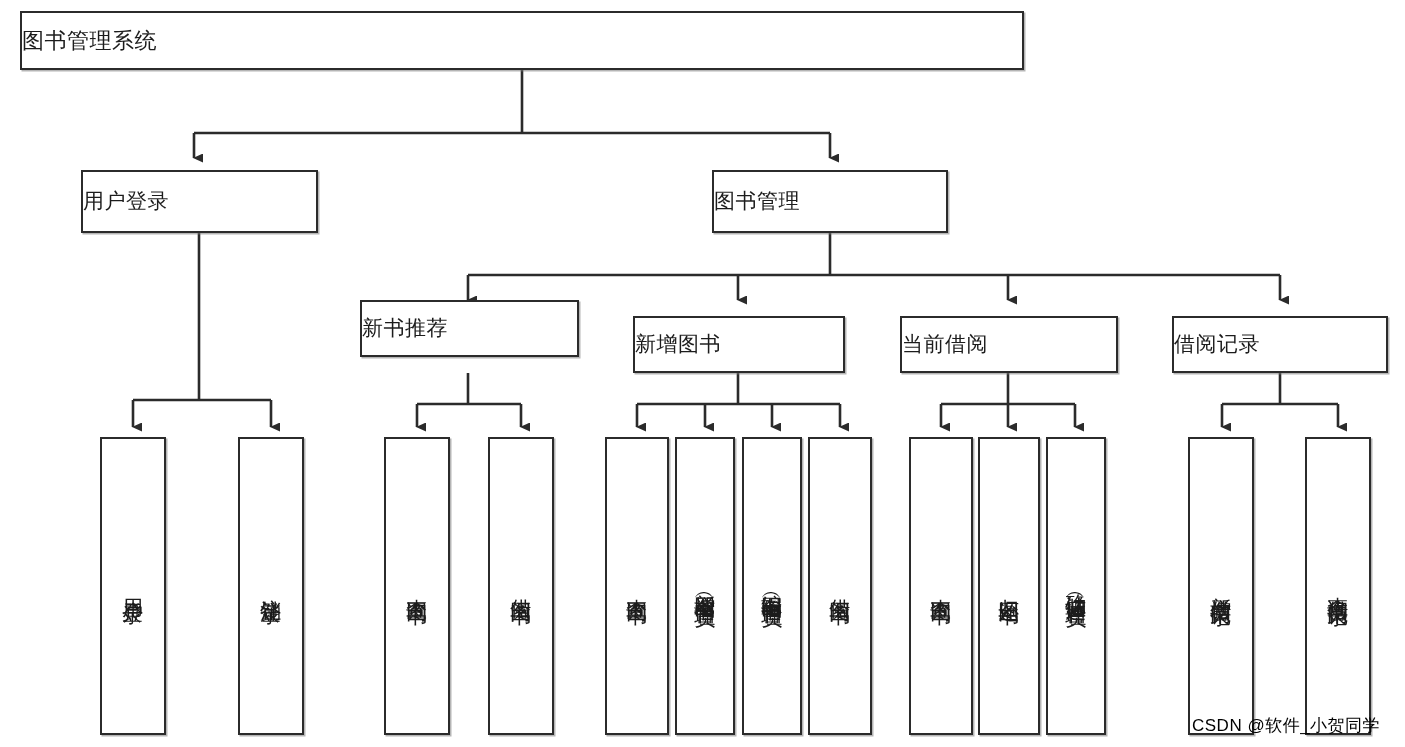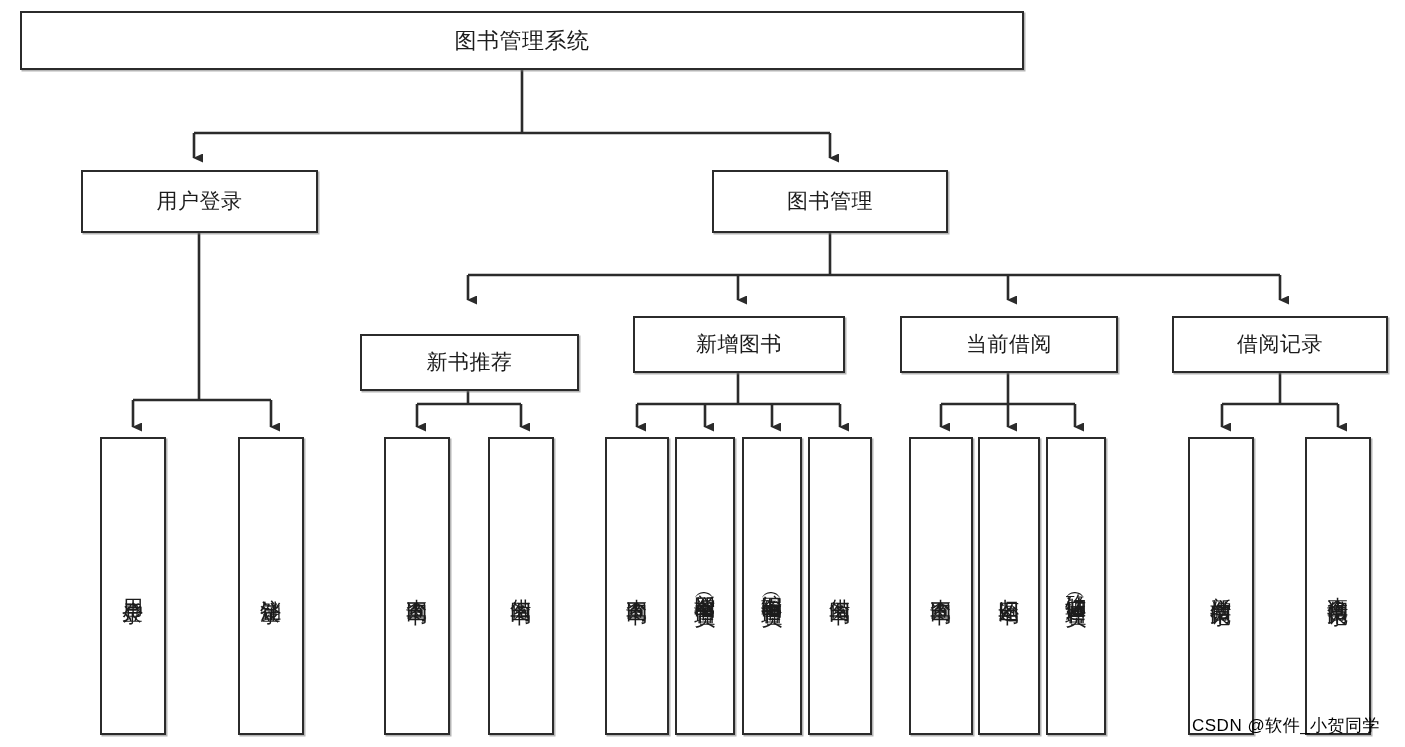--- a/index.html
+++ b/index.html
@@ -27,21 +27,20 @@
     pointer-events: none;
   }
   .node {
     position: absolute;
     box-sizing: border-box;
     background: #ffffff;
     border: 2px solid #2b2b2b;
     box-shadow: 1.5px 1.5px 0 rgba(120,120,120,0.55);
     display: flex;
     align-items: center;
-    justify-content: center;
     text-align: center;
     color: #1c1c1c;
   }
   .node .label {
     font-size: 21px;
     line-height: 1.15;
     letter-spacing: 0.5px;
     white-space: nowrap;
   }
   .node.root .label { font-size: 22px; }
@@ -126,21 +125,21 @@
   </div>
 
   <div class="node" style="left:81px; top:170px; width:237px; height:63px;">
     <span class="label">用户登录</span>
   </div>
 
   <div class="node" style="left:712px; top:170px; width:236px; height:63px;">
     <span class="label">图书管理</span>
   </div>
 
-  <div class="node" style="left:360px; top:334px; width:219px; height:57px;">
+  <div class="node" style="left:360px; top:300px; width:219px; height:57px;">
     <span class="label">新书推荐</span>
   </div>
 
   <div class="node" style="left:633px; top:316px; width:212px; height:57px;">
     <span class="label">新增图书</span>
   </div>
 
   <div class="node" style="left:1172px; top:316px; width:216px; height:57px;">
     <span class="label">借阅记录</span>
   </div>

